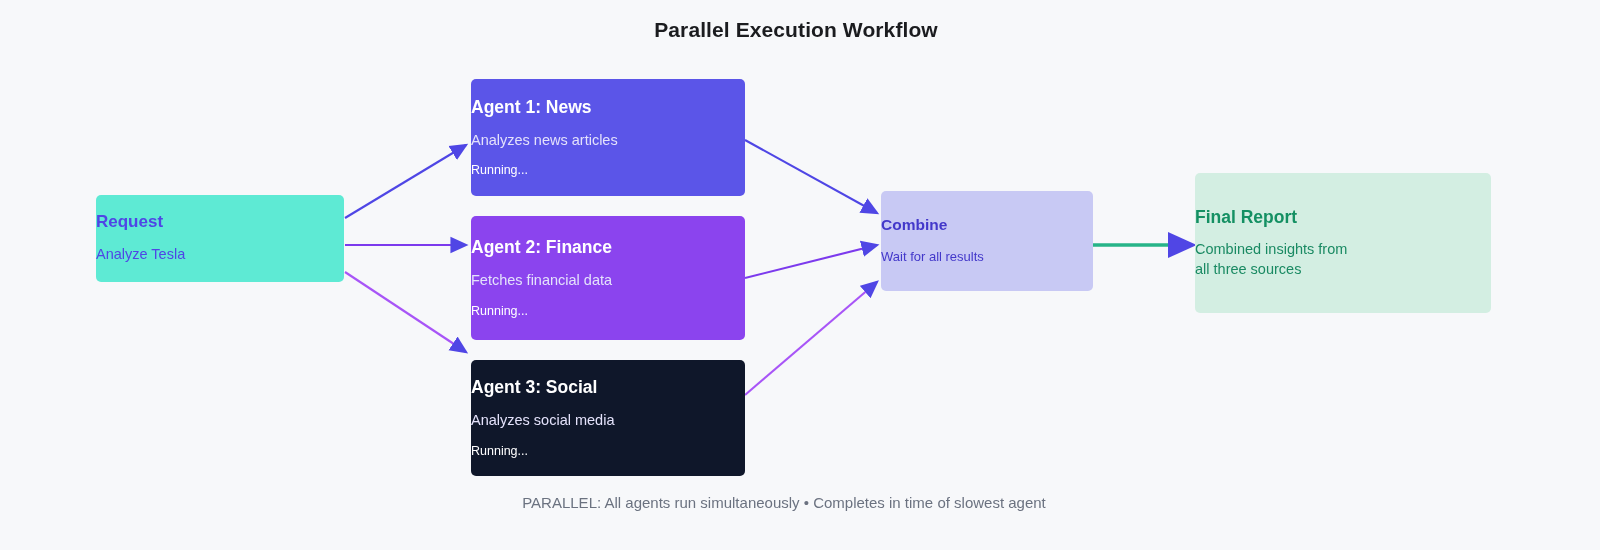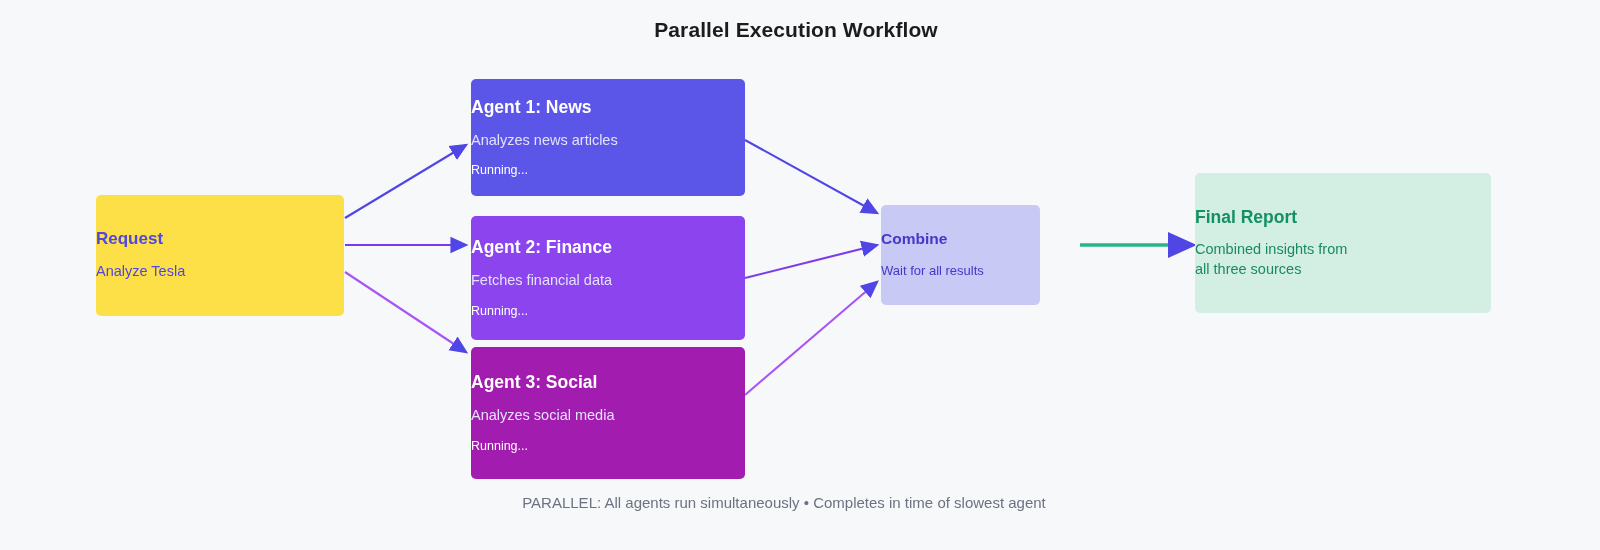--- a/index.html
+++ b/index.html
@@ -73,22 +73,22 @@
   }
   .node .n-status {
     line-height: 1.2;
   }
 
   
   #node-request {
     left: 96px;
     top: 195px;
     width: 248px;
-    height: 121px;
-    background: #fde047;
+    height: 87px;
+    background: #5eead4;
   }
   #node-request .n-title {
     font-size: 17px;
     color: #4f46e5;
     margin-bottom: 13px;
   }
   #node-request .n-sub {
     font-size: 14.5px;
     color: #4f46e5;
   }
@@ -117,30 +117,30 @@
     top: 79px;
     height: 117px;
     background: #5b55e8;
   }
   #node-agent-2 {
     top: 216px;
     height: 124px;
     background: #8b44ee;
   }
   #node-agent-3 {
-    top: 347px;
-    height: 132px;
-    background: #a21caf;
+    top: 360px;
+    height: 116px;
+    background: #0f172a;
   }
 
   
   #node-combine {
     left: 881px;
-    top: 205px;
-    width: 159px;
+    top: 191px;
+    width: 212px;
     height: 100px;
     background: #c8c9f4;
   }
   #node-combine .n-title {
     font-size: 15.5px;
     color: #4338ca;
     margin-bottom: 13px;
   }
   #node-combine .n-sub {
     font-size: 13px;

